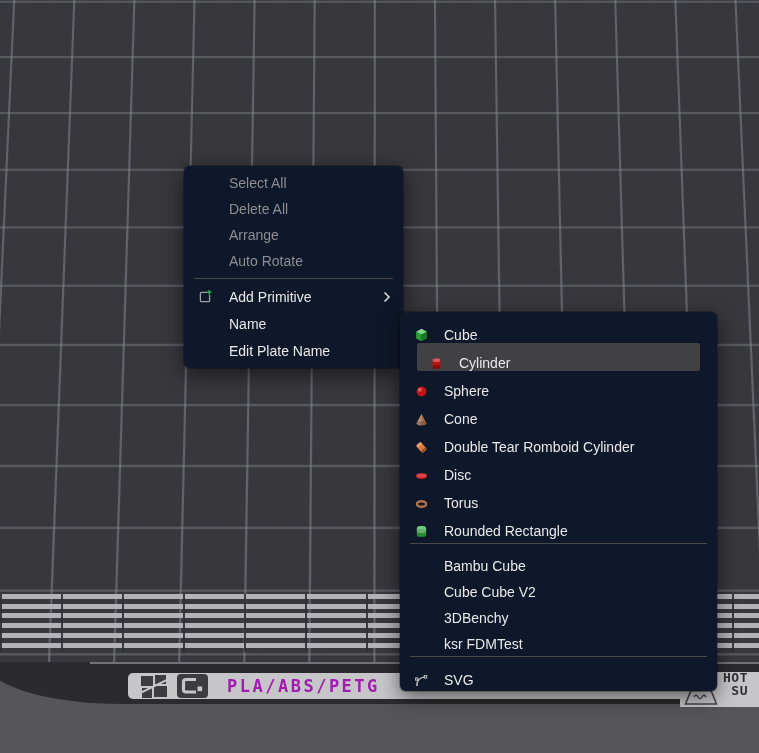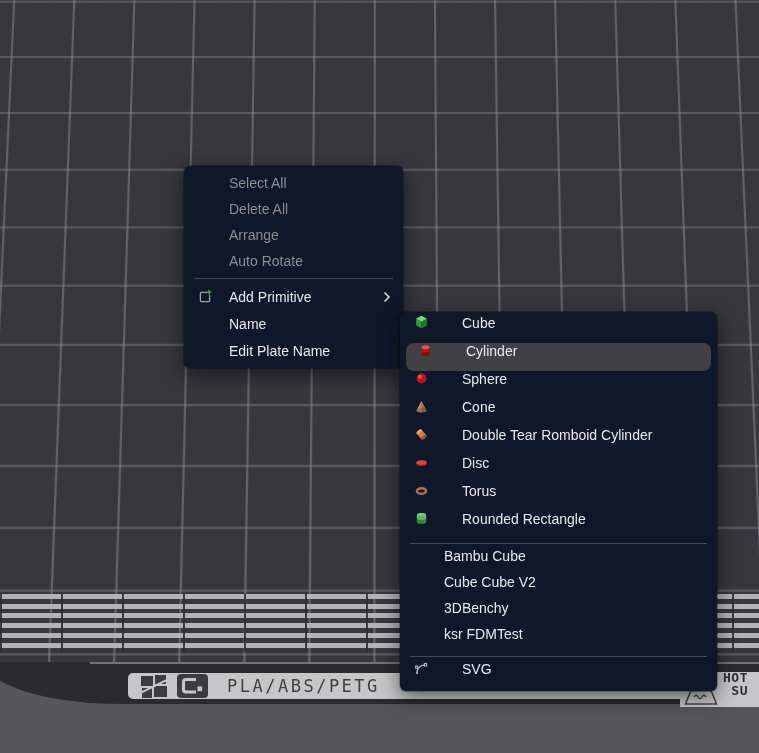--- a/index.html
+++ b/index.html
@@ -43,21 +43,21 @@
   .name-bar {
     position:absolute; left:128px; top:673px; width:640px; height:26px;
     background:#c6c6c8; border-radius:5px 0 0 5px; z-index:4;
     display:flex; align-items:center;
   }
   .name-bar .icon1 { margin-left:13px; }
   .name-bar .icon2 { margin-left:9px; }
   .plate-name {
     margin-left:19px;
     font-family:"DejaVu Sans Mono", monospace;
-    font-weight:normal; font-size:17px; letter-spacing:2.5px; color:#404040;
+    font-weight:bold; font-size:17px; letter-spacing:2.5px; color:#a21caf;
     white-space:nowrap;
   }
   .corner-text {
     position:absolute; left:723px; top:671px; z-index:5;
     font-family:"DejaVu Sans Mono", monospace;
     font-weight:bold; font-size:13px; line-height:13px; letter-spacing:0.5px;
     color:#303034; white-space:nowrap;text-align:right;
   }
   .bed-icon { position:absolute; left:684px; top:689px; z-index:5; }
 
@@ -73,24 +73,24 @@
 
   .mi { position:relative; display:flex; align-items:center; height:26px; cursor:default; }
   .context-menu .mi { padding-left:45px; }
   .mi.disabled { color:#8e8e92; }
   .mi.tall { height:27px; }
   .mi .lead-icon { position:absolute; left:13px; top:50%; transform:translateY(-50%); display:flex; }
   .mi .chevron { position:absolute; right:12px; top:50%; transform:translateY(-50%); display:flex; }
 
   .sep { height:1px; background:#49494d; margin:4px 10px; }
 
-  .sub-mi { position:relative; display:flex; align-items:flex-start; height:28px; padding-left:14px;gap:18px; }
+  .sub-mi { position:relative; display:flex; align-items:flex-end; height:28px; padding-left:14px; }
   .sub-mi .prim-icon { width:15px; height:15px; flex:0 0 15px; display:flex; }
   .sub-mi .sub-label { margin-left:15px; white-space:nowrap; }
-  .sub-mi.hl { background:#414144; margin:0 6px; padding-left:12px; border-radius:8px; }
+  .sub-mi.hl { background:#414144; margin:0 17px; padding-left:12px; border-radius:2px; }
   .sub-mi.model { height:26px; padding-left:44px; }
   .sub-mi.svg-row { height:27px; }
 
   svg { display:block; }
 </style>
 </head>
 <body>
 
 <div class="viewport">
   <div class="grid-bg"></div>

